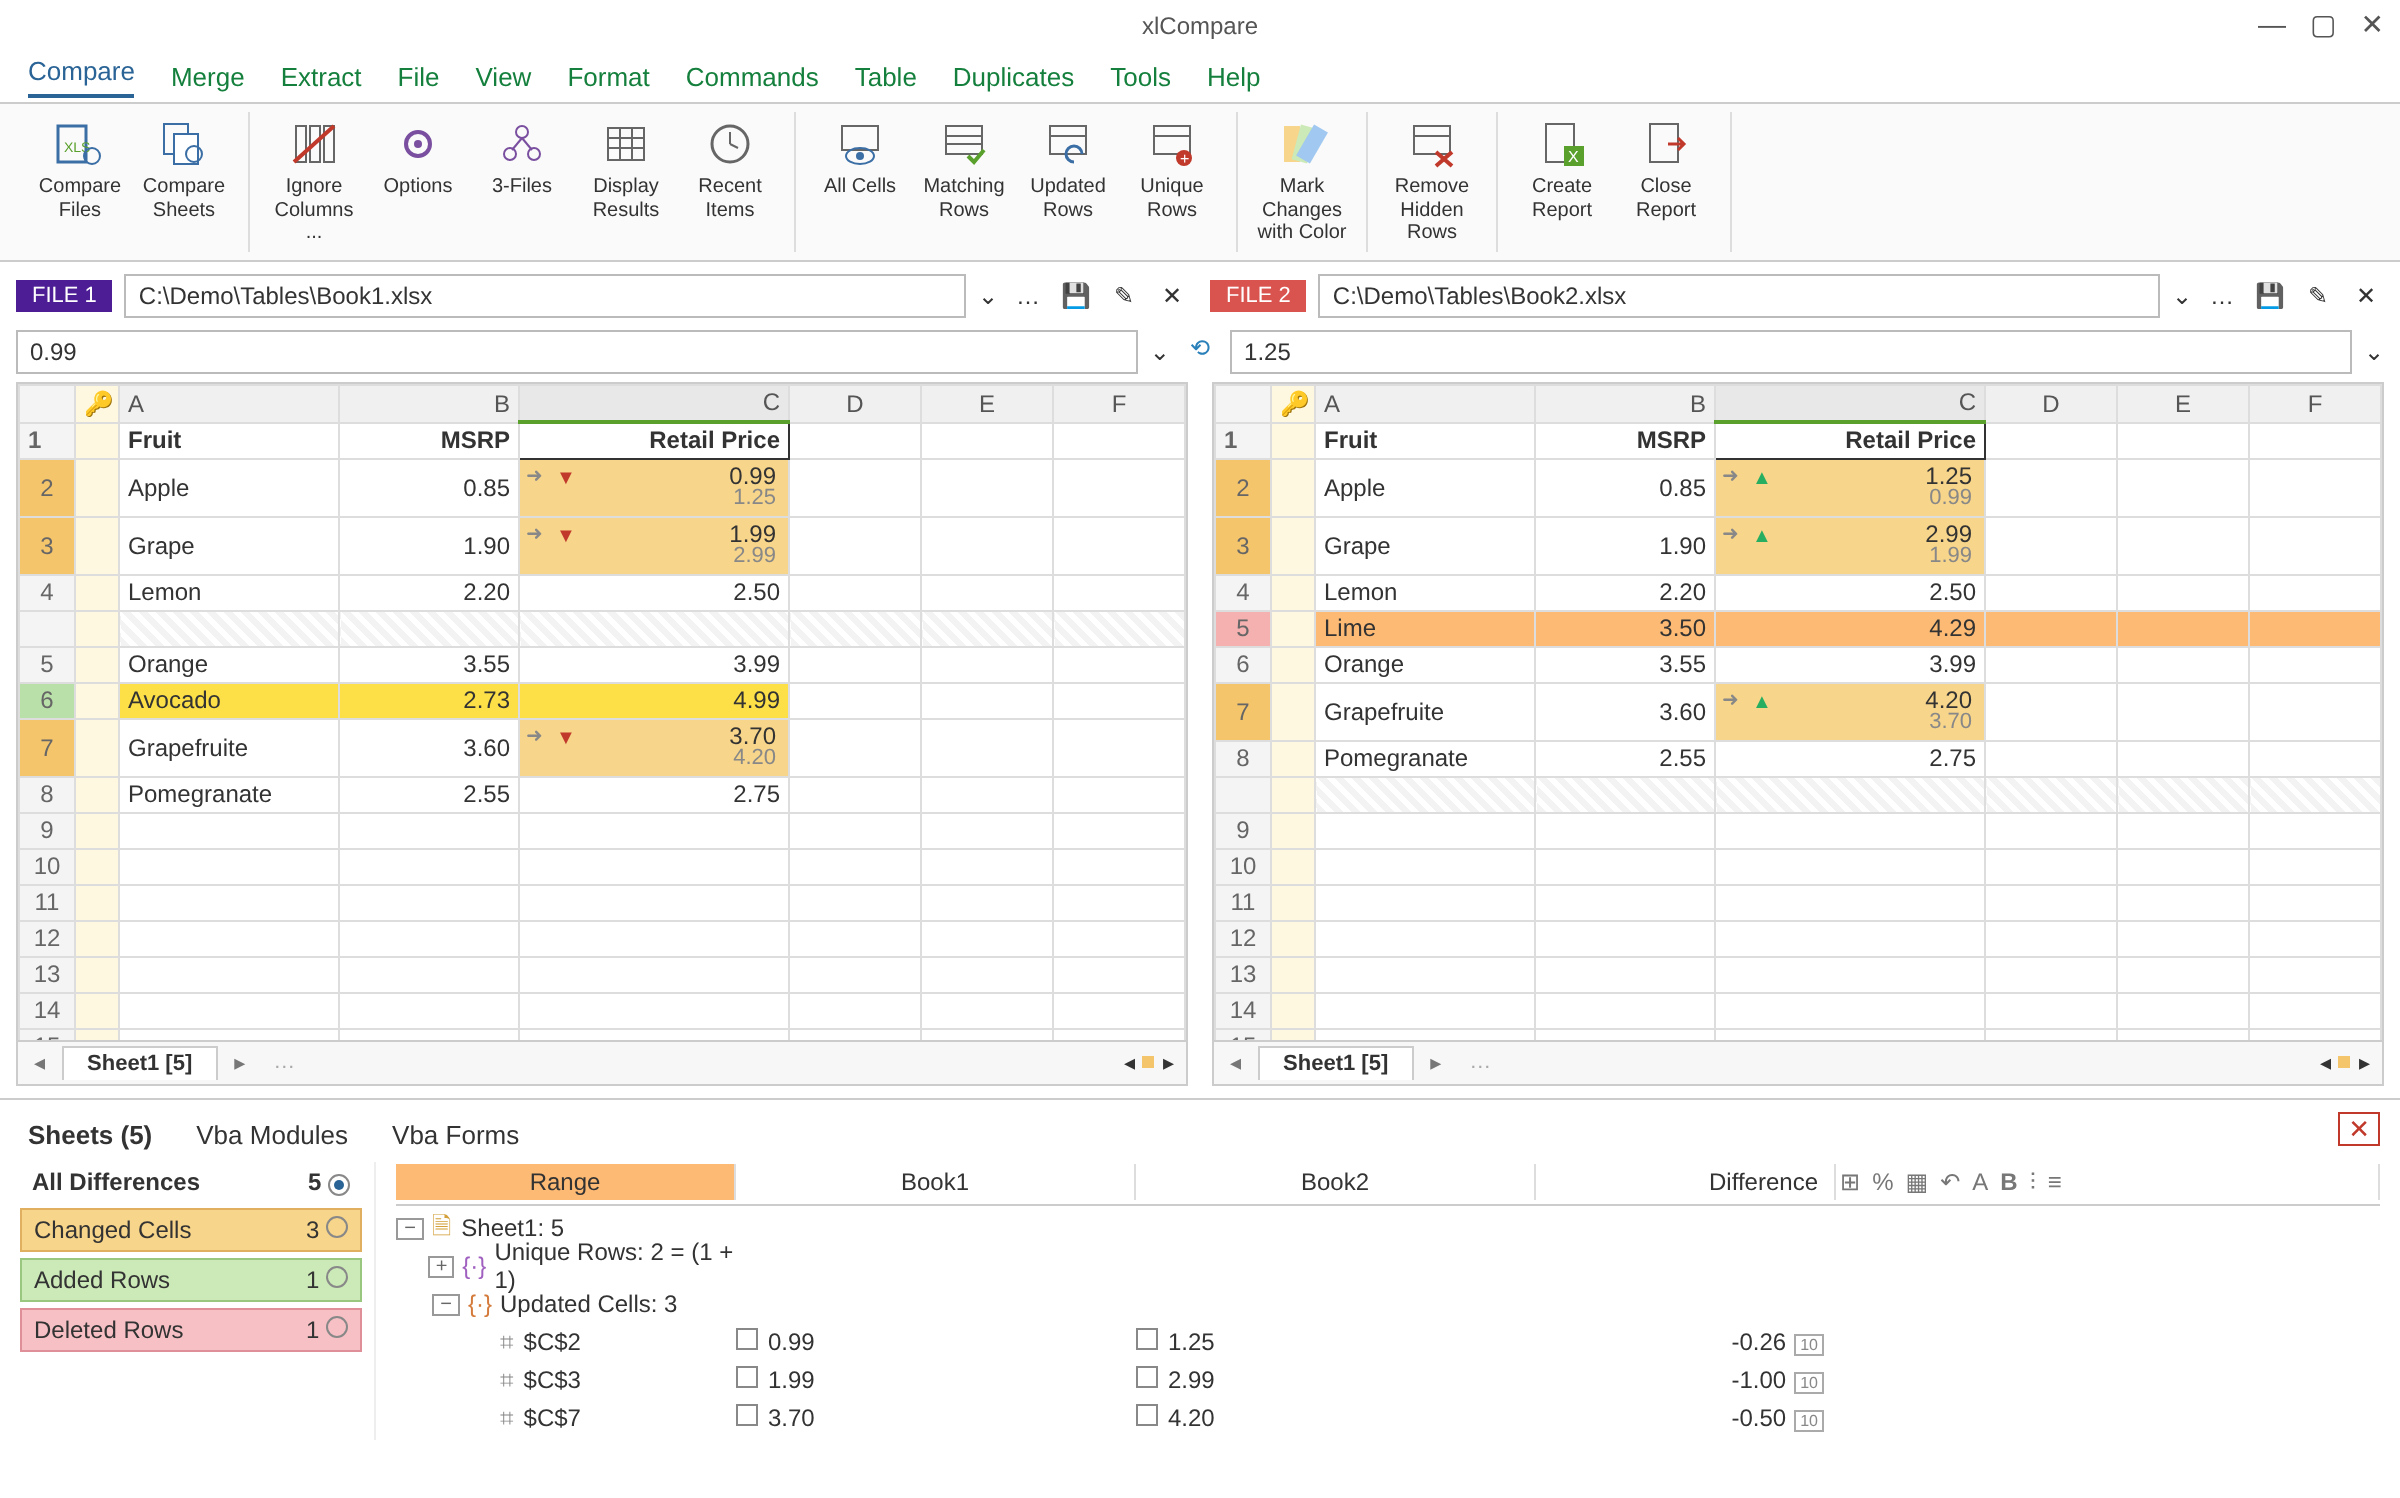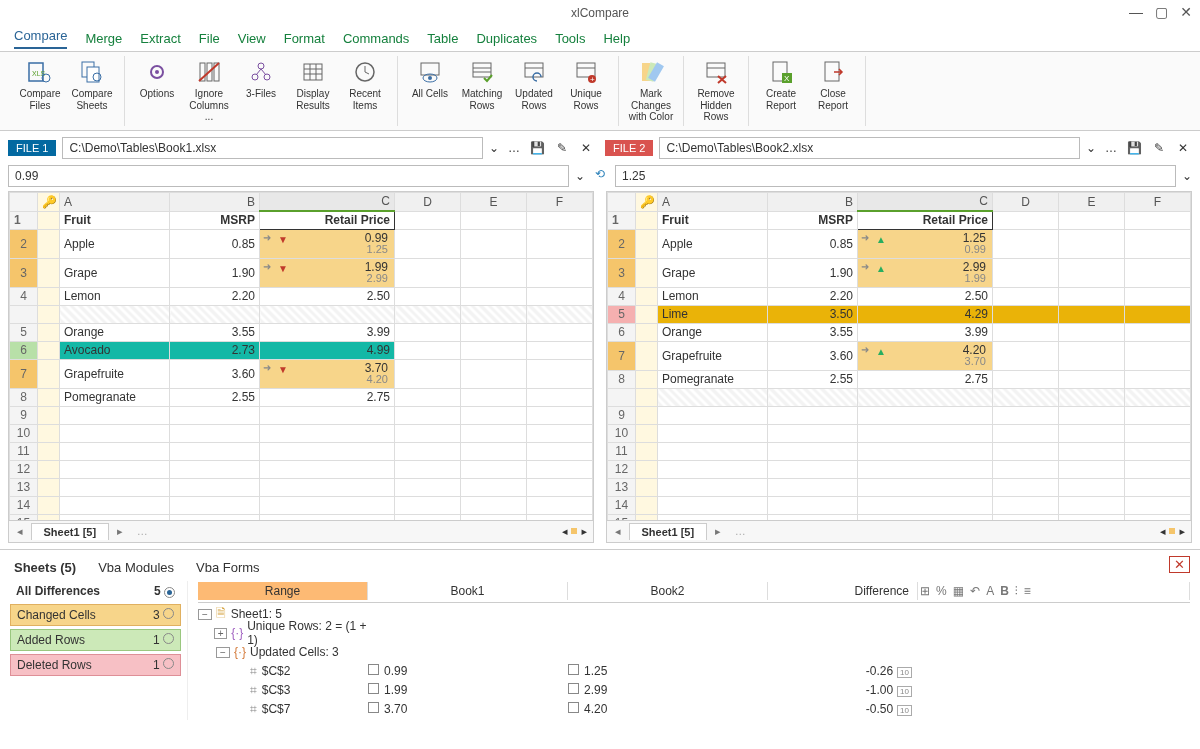--- a/index.html
+++ b/index.html
@@ -15,21 +15,21 @@
 .menubar .item.active { color: #2a6496; border-bottom: 2px solid #2a6496; padding-bottom: 4px; }
 
 .ribbon { display: flex; border-bottom: 1px solid #ccc; padding: 4px 8px; gap: 0; background: #fafafa; }
 .ribbon-group { display: flex; border-right: 1px solid #ddd; padding: 0 6px; }
 .ribbon-btn { display: flex; flex-direction: column; align-items: center; justify-content: flex-start; width: 52px; padding: 3px 2px; cursor: pointer; text-align: center; font-size: 10px; line-height: 1.15; color: #333; }
 .ribbon-btn .icon { width: 26px; height: 26px; margin-bottom: 3px; display: flex; align-items: center; justify-content: center; }
 .ribbon-btn .label { white-space: pre-line; }
 
 .filebar { display: flex; gap: 10px; padding: 6px 8px; }
 .filepane-bar { flex: 1; display: flex; align-items: center; gap: 6px; }
-.filetag { background: #0369a1; color: #fff; padding: 2px 8px; font-size: 11px; font-weight: 500; }
+.filetag { background: #4c1d95; color: #fff; padding: 2px 8px; font-size: 11px; font-weight: 500; }
 .filetag.f2 { background: #d9534f; }
 .filepath { flex: 1; border: 1px solid #bbb; padding: 3px 6px; font-size: 12px; background: #fff; }
 .smallbtn { width: 18px; height: 18px; display: flex; align-items: center; justify-content: center; cursor: pointer; }
 
 .formula-row { display: flex; gap: 10px; padding: 0 8px 4px; }
 .formula-pane { flex: 1; display: flex; align-items: center; gap: 6px; }
 .formula-input { flex: 1; border: 1px solid #bbb; padding: 3px 6px; font-size: 12px; background: #fff; }
 .mid-tools { display: flex; flex-direction: column; gap: 4px; padding-top: 2px; align-items: center; }
 
 .sheets-area { display: flex; padding: 0 8px; gap: 12px; height: 352px; }
@@ -43,22 +43,22 @@
 table.sheet .colA { width: 110px; text-align: left; }
 table.sheet .colB { width: 90px; text-align: right; }
 table.sheet .colC { width: 135px; text-align: right; position: relative; }
 table.sheet .colN { width: 55px; }
 table.sheet .hdrRow td { font-weight: 600; text-align: left; }
 table.sheet .hdrRow td.colB, table.sheet .hdrRow td.colC { text-align: right; }
 .rownum-orange { background: #f5c56b !important; }
 .rownum-green { background: #b8e0a8 !important; }
 .rownum-pink { background: #f5b0b0 !important; }
 .cell-changed { background: #f7d58a; border: 1px solid #c9a050; position: relative; }
-.cell-added { background: #14b8a6; }
-.row-deleted td { background: #eab308; }
+.cell-added { background: #fde047; }
+.row-deleted td { background: #fdba74; }
 .diff-stack { display: flex; flex-direction: column; line-height: 1.05; padding: 1px 2px; }
 .diff-stack .sub { color: #888; font-size: 11px; }
 .diff-icon-left { position: absolute; left: 3px; top: 2px; font-size: 10px; color: #888; }
 .diff-tri { position: absolute; left: 18px; top: 4px; font-size: 10px; }
 .tri-down { color: #c0392b; }
 .tri-up { color: #27ae60; }
 .selcolhdr { background: #e8e8e8 !important; border-bottom: 2px solid #5aa02c !important; }
 .hatched td { background-image: repeating-linear-gradient(45deg, #f3f3f3 0 3px, #fff 3px 6px); }
 
 .sheet-tabs { display: flex; align-items: center; border-top: 1px solid #ccc; height: 22px; background: #f7f7f7; font-size: 11px; }
@@ -151,37 +151,37 @@
           </svg>
         </div>
         <div class="label">Compare
 Sheets</div>
       </div>
     </div>
     <div class="ribbon-group">
       <div class="ribbon-btn">
         <div class="icon">
           <svg width="26" height="26" viewBox="0 0 26 26">
-            <circle cx="13" cy="13" r="6" fill="none" stroke="#7a4fa0" stroke-width="2"></circle>
-            <circle cx="13" cy="13" r="2" fill="#7a4fa0"></circle>
-          </svg>
-        </div>
-        <div class="label">Options</div>
-      </div>
-      <div class="ribbon-btn">
-        <div class="icon">
-          <svg width="26" height="26" viewBox="0 0 26 26">
             <rect x="4" y="4" width="5" height="18" fill="none" stroke="#666"></rect>
             <rect x="11" y="4" width="5" height="18" fill="none" stroke="#666"></rect>
             <rect x="18" y="4" width="5" height="18" fill="none" stroke="#666"></rect>
             <line x1="3" y1="22" x2="23" y2="4" stroke="#c0392b" stroke-width="2"></line>
           </svg>
         </div>
         <div class="label">Ignore
 Columns ...</div>
+      </div>
+      <div class="ribbon-btn">
+        <div class="icon">
+          <svg width="26" height="26" viewBox="0 0 26 26">
+            <circle cx="13" cy="13" r="6" fill="none" stroke="#7a4fa0" stroke-width="2"></circle>
+            <circle cx="13" cy="13" r="2" fill="#7a4fa0"></circle>
+          </svg>
+        </div>
+        <div class="label">Options</div>
       </div>
       <div class="ribbon-btn">
         <div class="icon">
           <svg width="26" height="26" viewBox="0 0 26 26">
             <circle cx="13" cy="7" r="3" fill="none" stroke="#7a4fa0"></circle>
             <circle cx="7" cy="18" r="3" fill="none" stroke="#7a4fa0"></circle>
             <circle cx="19" cy="18" r="3" fill="none" stroke="#7a4fa0"></circle>
             <line x1="13" y1="10" x2="8" y2="16" stroke="#7a4fa0"></line>
             <line x1="13" y1="10" x2="18" y2="16" stroke="#7a4fa0"></line>
           </svg>

